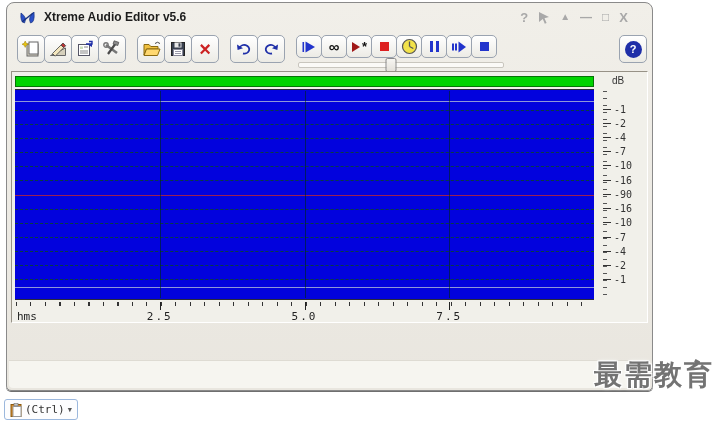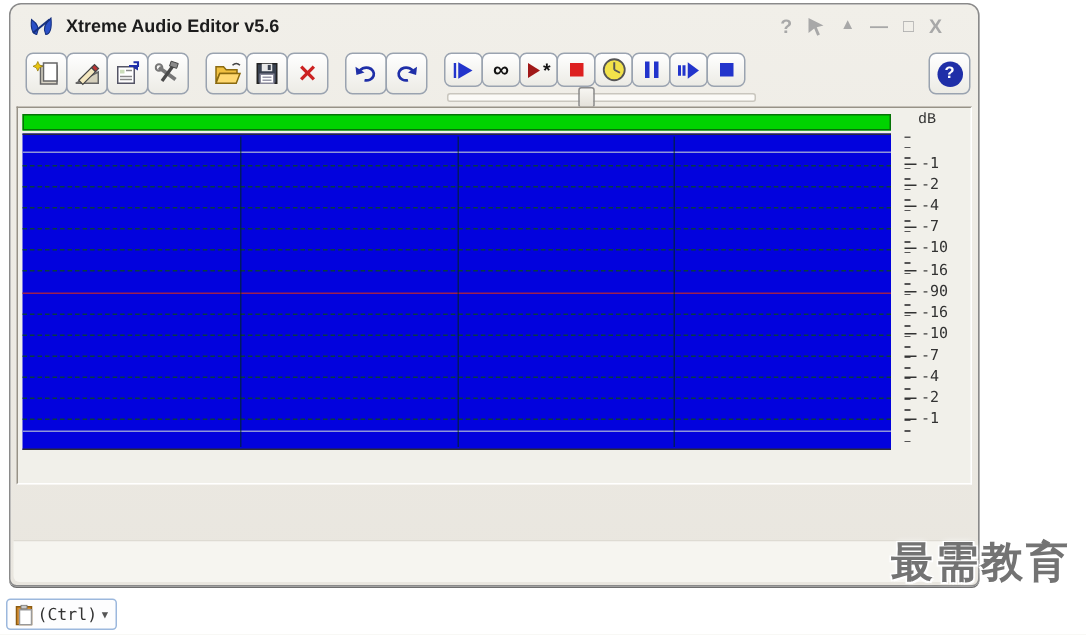--- a/index.html
+++ b/index.html
@@ -75,21 +75,21 @@
 
   .db-ruler { position:absolute; left:586px; top:17px; width:50px; height:211px; }
   .db-minor { position:absolute; left:5px; top:2px; bottom:2px; width:4px;
               background:repeating-linear-gradient(to bottom,#555 0 1px,transparent 1px 7px); }
   .db-labels { position:absolute; left:5px; right:0; top:13px; bottom:13px;
                display:flex; flex-direction:column; justify-content:space-around; }
   .db-row { display:flex; align-items:center; gap:3px; height:10px;
             font-family:"DejaVu Sans Mono", monospace; font-size:10px; color:#333; }
   .db-dash { width:8px; height:1px; background:#333; flex:0 0 auto; }
   .db-title { position:absolute; left:600px; top:3px;
-              font-family:Liberation Mono, monospace; font-size:10px; color:#333; }
+              font-family:Liberation Sans, sans-serif; font-size:10px; color:#333; }
 
   .time-axis { position:absolute; left:3px; top:230px; width:579px; height:20px; }
   .t-minor { position:absolute; left:1px; right:0; top:0; height:4px;
              background:repeating-linear-gradient(to right,#333 0 1px,transparent 1px 14.5px); }
   .t-major { position:absolute; top:0; width:1px; height:8px; background:#222; }
   .t-label { position:absolute; top:8px; transform:translateX(-50%);
              font-family:"DejaVu Sans Mono", monospace; font-size:11px; letter-spacing:2px; color:#222; }
   .t-unit { position:absolute; left:2px; top:8px;
             font-family:"DejaVu Sans Mono", monospace; font-size:11px; color:#222; }
 
@@ -342,20 +342,30 @@
             <span class="db-dash"></span>
             <span>-2</span>
           </div>
           <div class="db-row">
             <span class="db-dash"></span>
             <span>-1</span>
           </div>
         </div>
     </div>
 
+    <div class="time-axis">
+      <div class="t-minor"></div>
+      <span class="t-unit">hms</span>
+    <div class="t-major" style="left: 25%;"></div>
+        <span class="t-label" style="left: 25%;">2.5</span>
+        <div class="t-major" style="left: 50%;"></div>
+        <span class="t-label" style="left: 50%;">5.0</span>
+        <div class="t-major" style="left: 75%;"></div>
+        <span class="t-label" style="left: 75%;">7.5</span>
+      </div>
   </div>
 
   <div class="window-footer"></div>
 </div>
 
 <div class="paste-btn">
   <svg width="12" height="14" viewBox="0 0 12 14">
     <rect x="1" y="1.5" width="10" height="12" fill="#d98c2b" stroke="#8a5a10"></rect>
     <rect x="3" y="3.5" width="8" height="10" fill="#ffffff" stroke="#999"></rect>
     <rect x="4" y="0.5" width="4" height="2.4" fill="#c8c8c8" stroke="#777" stroke-width="0.6"></rect>

